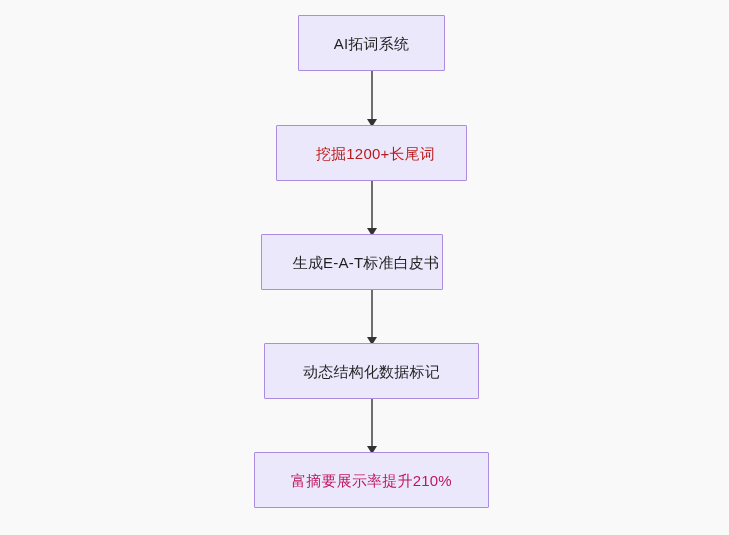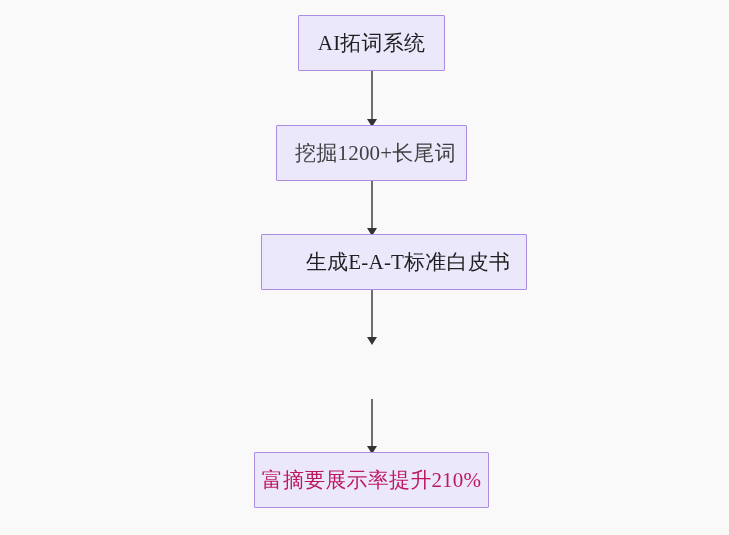--- a/index.html
+++ b/index.html
@@ -23,26 +23,25 @@
     box-sizing: border-box;
     background: #ece8fc;
     border: 1.3px solid #ab8ce0;
     border-radius: 1px;
     display: flex;
     align-items: center;
     justify-content: center;
     z-index: 2;
   }
   .node-label {
-    font-size: 21px;
+    font-size: 15px;
     line-height: 1;
     color: #1f2020;
     white-space: nowrap;
     letter-spacing: 0.2px;
-    font-family: Liberation Serif, serif;
   }
   .edge {
     position: absolute;
     z-index: 1;
   }
   .edge-line {
     position: absolute;
     width: 2px;
     background: #6e6e6e;
     left: 0;
@@ -75,21 +74,24 @@
       <div class="edge-head" style="top: 47px; border-top-color: rgb(51, 51, 51);"></div>
     </div>
     <div class="edge" style="left: 371px; top: 399px; width: 2px; height: 53px;">
       <div class="edge-line" style="height: 53px; background: rgb(110, 110, 110);"></div>
       <div class="edge-head" style="top: 47px; border-top-color: rgb(51, 51, 51);"></div>
     </div>
     <div class="node" style="left: 298px; top: 15px; width: 147px; height: 56px; background: rgb(236, 232, 252); border-color: rgb(171, 140, 224);">
       <span class="node-label" style="color: rgb(31, 32, 32);">AI拓词系统</span>
     </div>
     <div class="node" style="left: 276px; top: 125px; width: 191px; height: 56px; background: rgb(236, 232, 252); border-color: rgb(171, 140, 224);">
-      <span class="node-label" style="color: #404040; margin-left: 8px;">挖掘1200+长尾词</span>
+      <span class="node-label" style="color: #b91c1c; margin-left: 8px;">挖掘1200+长尾词</span>
     </div>
-    <div class="node" style="left: 261px; top: 234px; width: 266px; height: 56px; background: rgb(236, 232, 252); border-color: rgb(171, 140, 224); padding-left: 28px;">
+    <div class="node" style="left: 261px; top: 234px; width: 182px; height: 56px; background: rgb(236, 232, 252); border-color: rgb(171, 140, 224); padding-left: 28px;">
       <span class="node-label" style="color: rgb(31, 32, 32);">生成E-A-T标准白皮书</span>
+    </div>
+    <div class="node" style="left: 264px; top: 343px; width: 215px; height: 56px; background: rgb(236, 232, 252); border-color: rgb(171, 140, 224);">
+      <span class="node-label" style="color: rgb(31, 32, 32);">动态结构化数据标记</span>
     </div>
     <div class="node" style="left: 254px; top: 452px; width: 235px; height: 56px; background: rgb(236, 232, 252); border-color: rgb(171, 140, 224);">
       <span class="node-label" style="color: #be185d;">富摘要展示率提升210%</span>
     </div>
   </div>
 
 </body></html>

